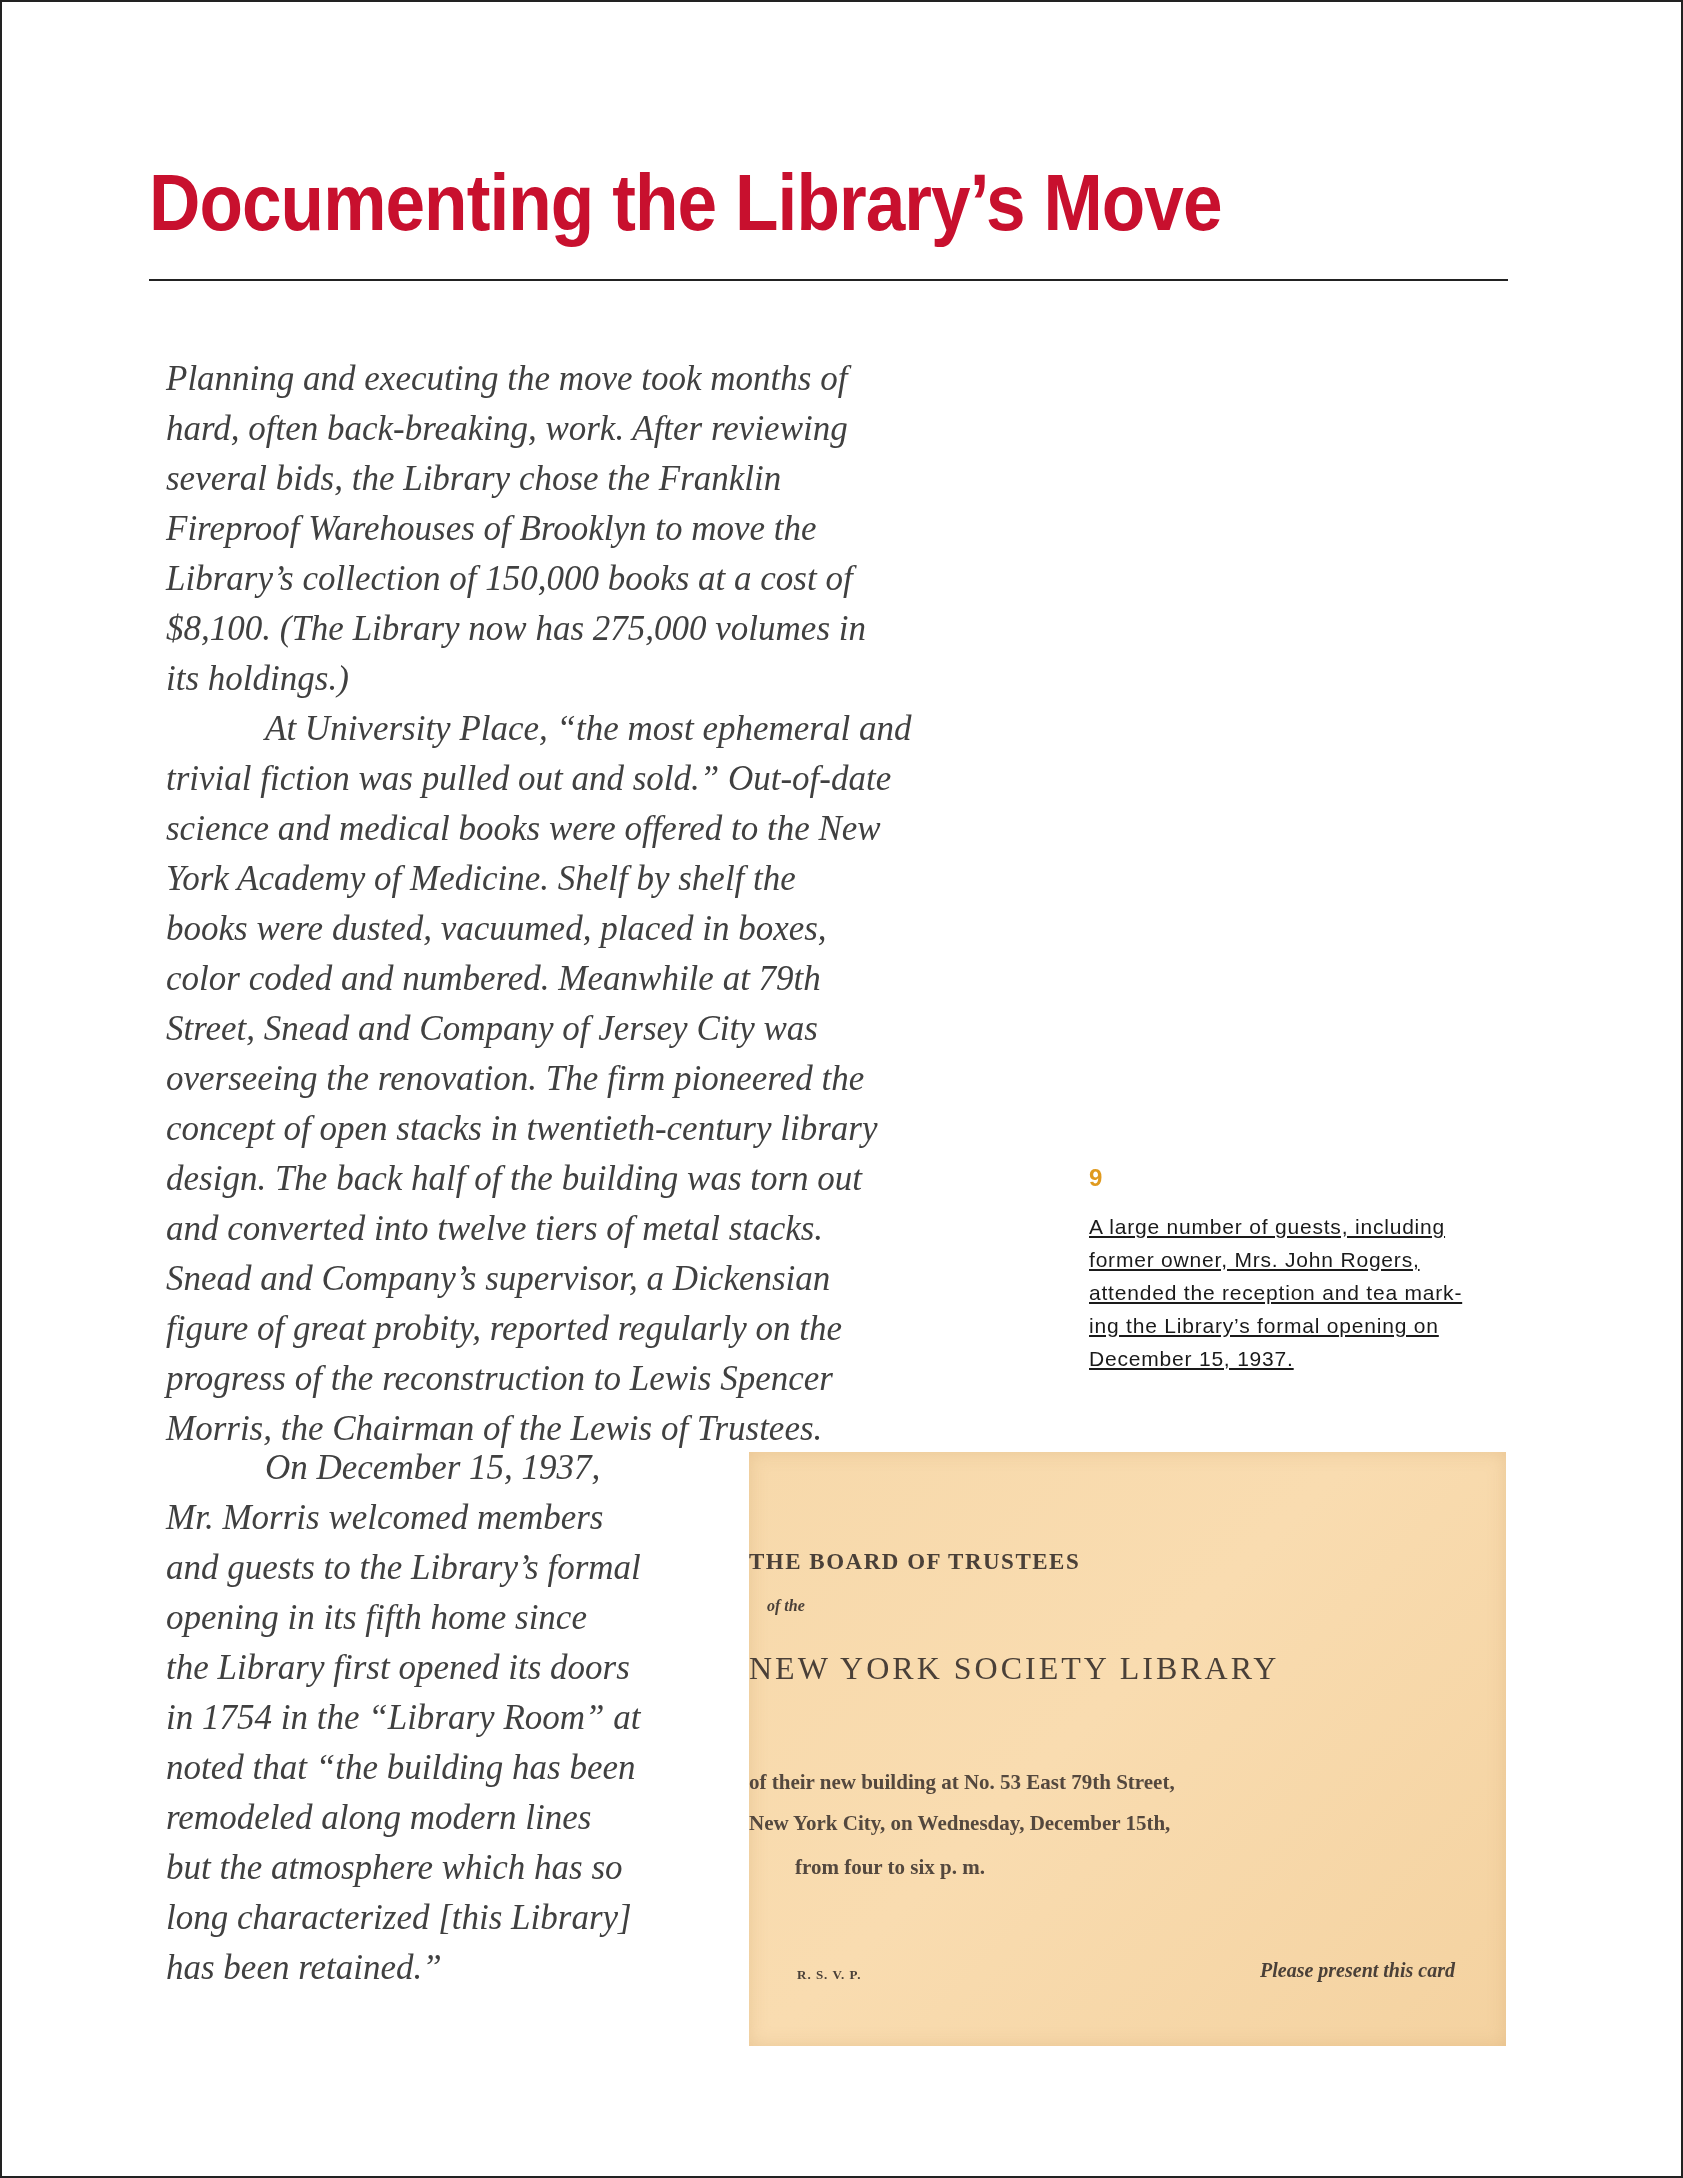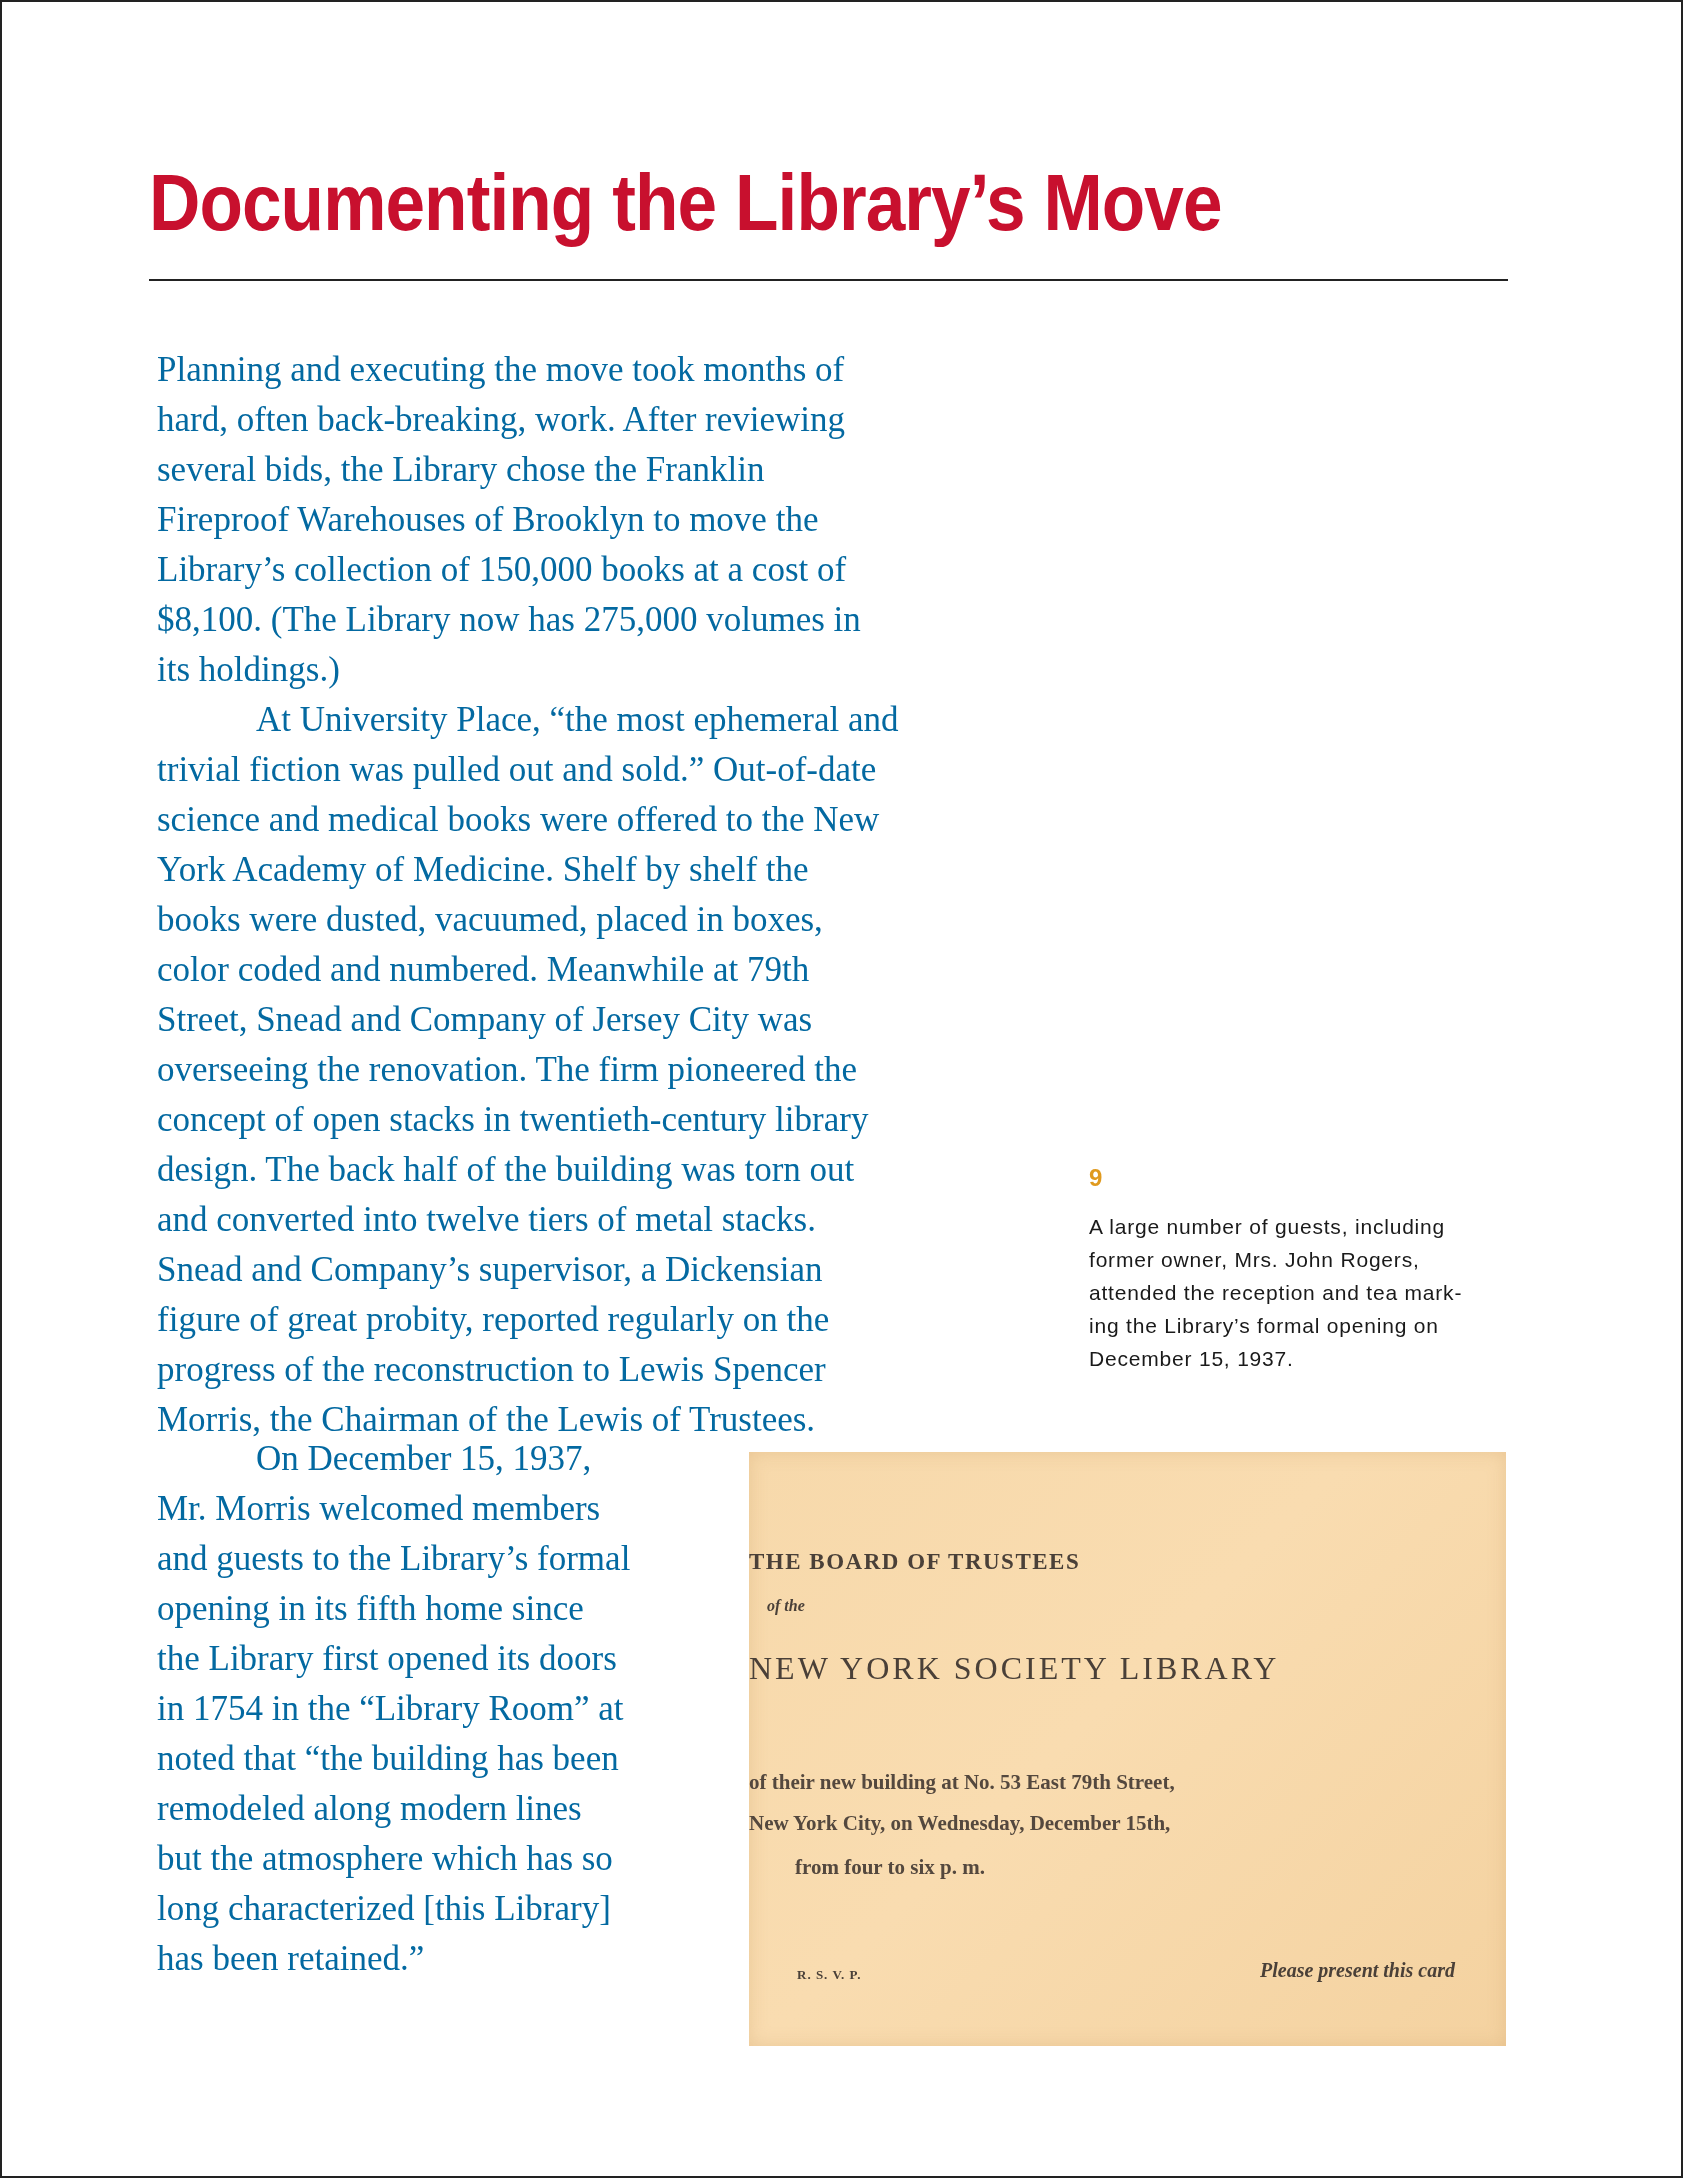--- a/index.html
+++ b/index.html
@@ -18,36 +18,36 @@
     color: #c8102e; margin: 0; white-space: nowrap;
     transform: scaleX(0.9); transform-origin: left top;
   }
   .rule {
     position: absolute; left: 149px; top: 279px; width: 1359px; height: 0;
     border-top: 2px solid #222;
   }
   .body-text {
     position: absolute; left: 149px;
     font-family: "Liberation Serif", serif; font-size: 35px; line-height: 50px;
-    color: #0369a1; margin: 8px;
+    color: #404040; margin: 17px; font-style: italic;
   }
   .body-text .ln { display: block; white-space: nowrap; }
   .body-text .indent { padding-left: 99px; }
   .body-top { top: 337px; width: 891px; }
   .body-bottom { top: 1426px; width: 594px; }
 
   .caption-num {
     position: absolute; left: 1089px; top: 1164px;
     font-family: "Liberation Sans", sans-serif; font-weight: bold;
     font-size: 24px; color: #e09a1e;
   }
   .caption {
     position: absolute; left: 1089px; top: 1210px; width: 416px;
     font-family: "Liberation Sans", sans-serif; font-size: 21px; line-height: 33px;
-    color: #1a1a1a; letter-spacing: 0.8px; margin: 0;
+    color: #1a1a1a; letter-spacing: 0.8px; margin: 0; text-decoration: underline;
   }
   .caption .ln { display: block; white-space: nowrap; }
 
   .card {
     position: absolute; left: 749px; top: 1452px; width: 757px; height: 594px;
     background: linear-gradient(135deg, #f7d9ab 0%, #f9dcb0 45%, #f4d2a0 100%);
     box-shadow: inset 0 0 18px rgba(190,140,80,0.25);
     font-family: "Liberation Serif", serif; color: #4a4038;
   }
   .card .c { position: absolute; left: 0; width: 100%; text-align: left; white-space: nowrap; }

